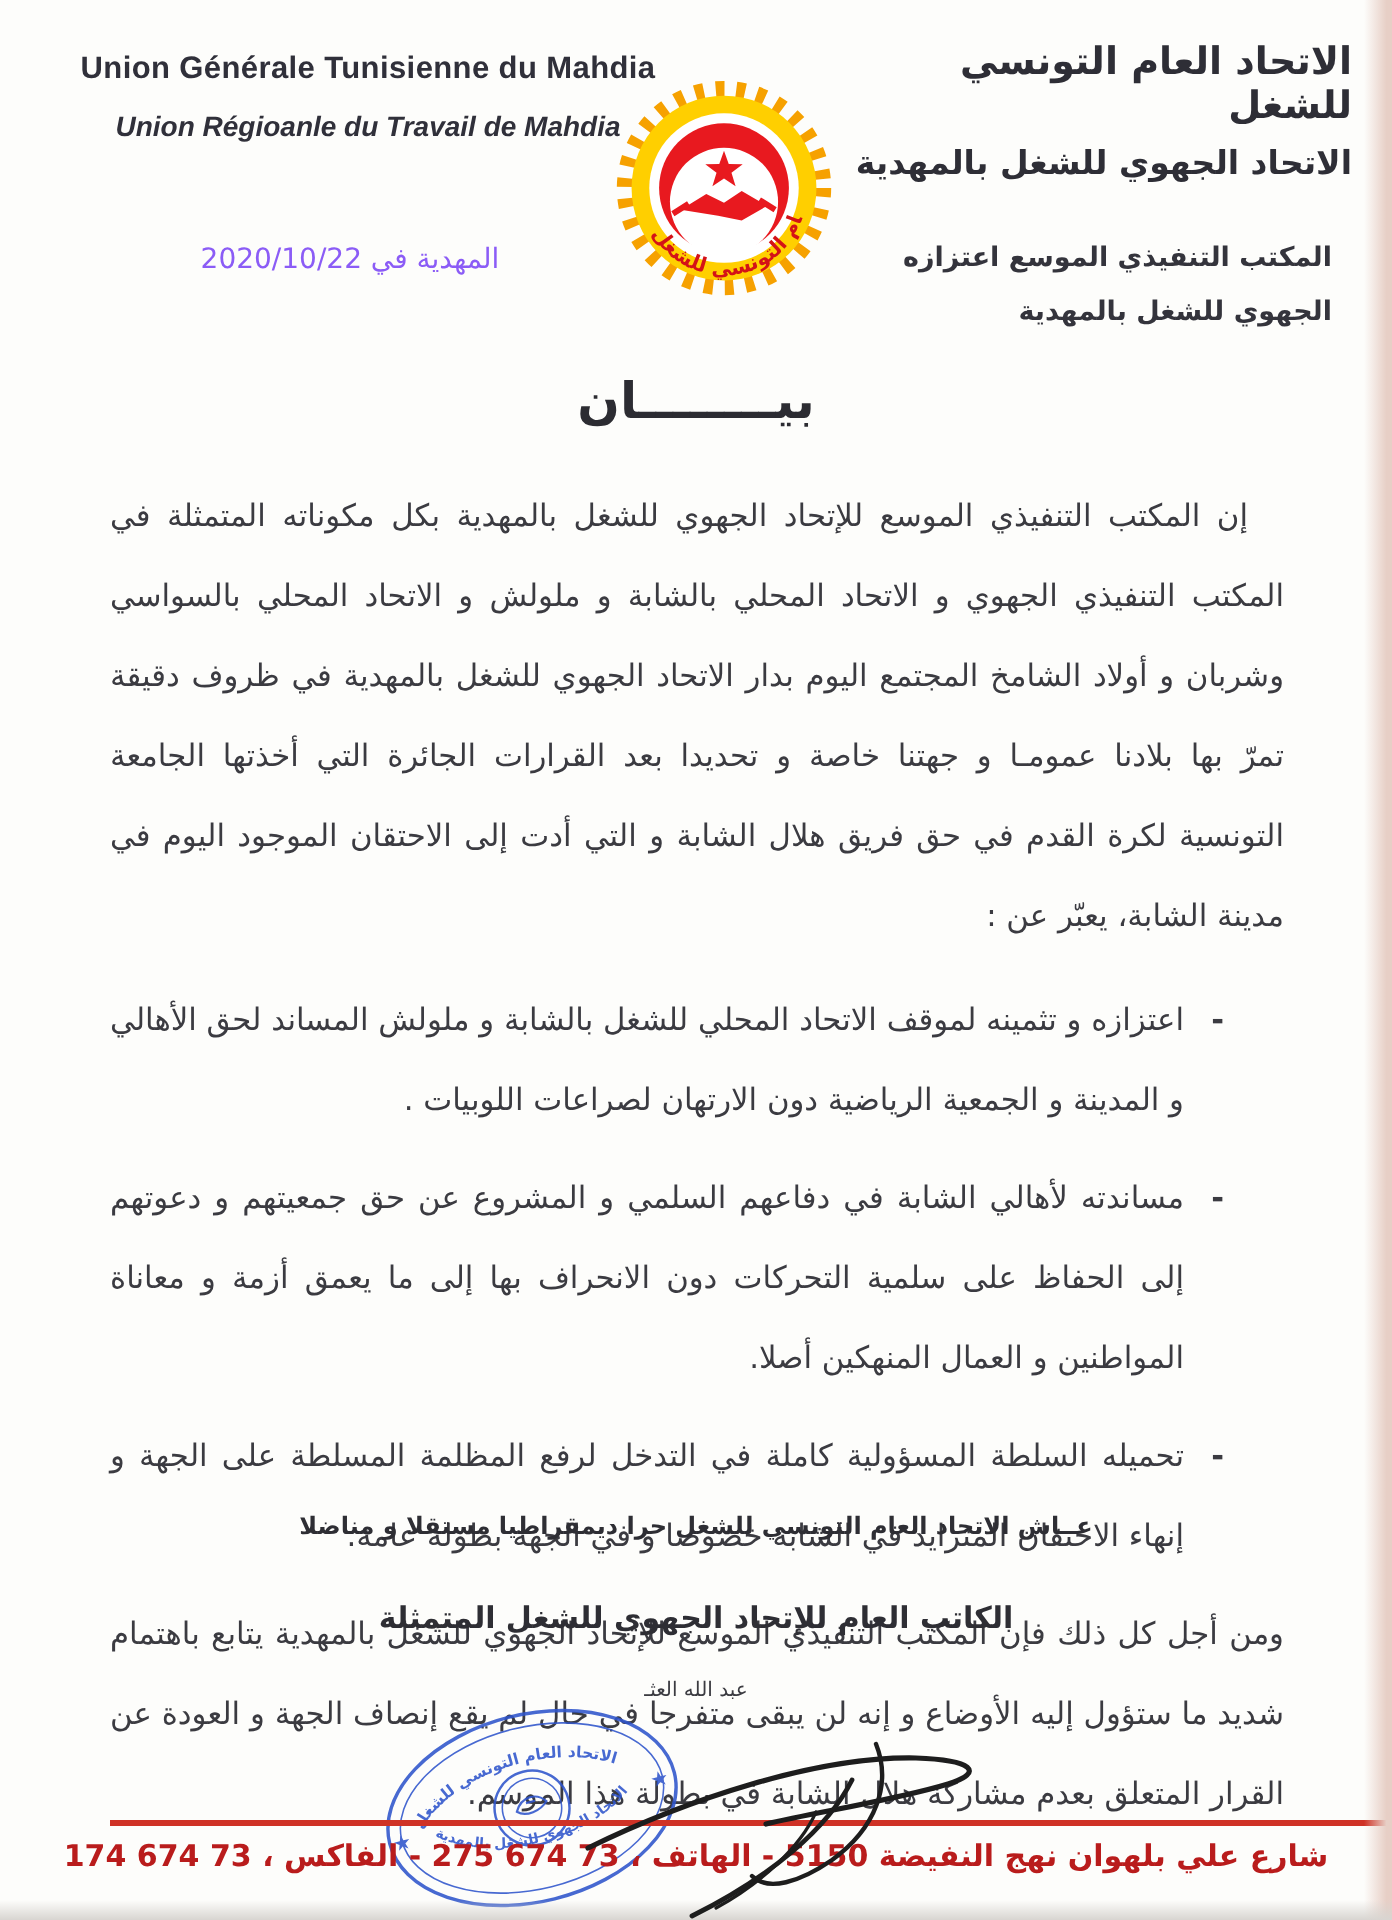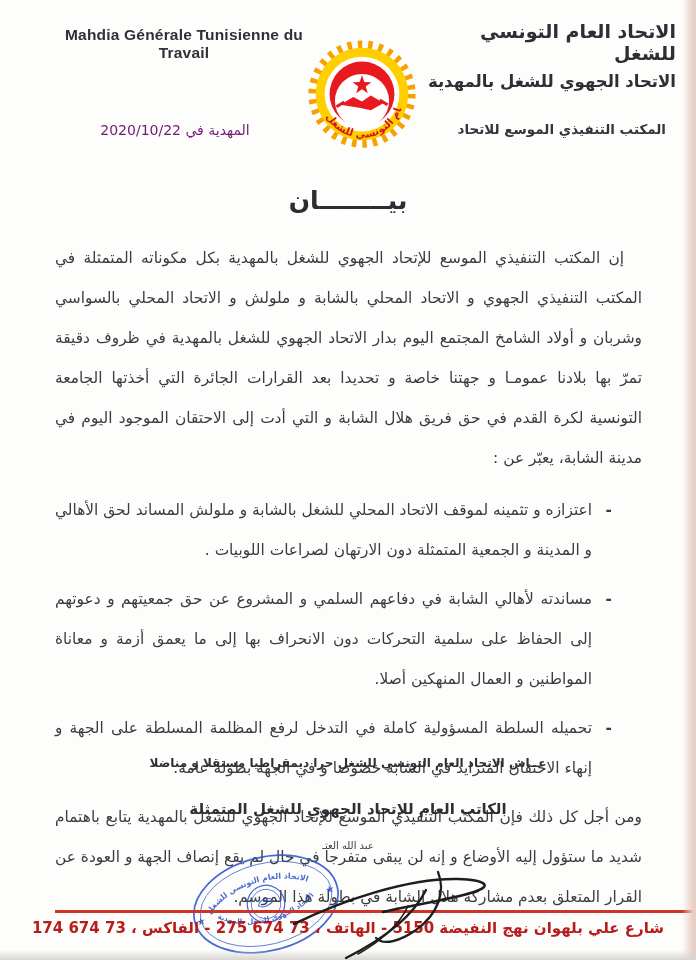--- a/index.html
+++ b/index.html
@@ -11,21 +11,21 @@
   .scan-edge-right{position:absolute;top:0;right:0;width:14px;height:100%;
     background:linear-gradient(to right,rgba(231,207,198,0),#e7cfc6 80%);}
   .scan-edge-bottom{position:absolute;bottom:0;left:0;width:100%;height:10px;
     background:linear-gradient(to bottom,rgba(222,218,214,0),#d8d5d1);}
   
   .hdr-fr{position:absolute;left:38px;top:26px;width:292px;text-align:center;
     color:#30303a;font-family:"Liberation Sans","DejaVu Sans",sans-serif;}
   .hdr-fr .l1{font-size:15.5px;font-weight:bold;letter-spacing:.2px;}
   .hdr-fr .l2{font-size:14px;font-weight:bold;font-style:italic;margin-top:11px;}
   .date-line{position:absolute;left:80px;top:122px;width:190px;text-align:center;
-    direction:rtl;font-size:14px;color:#701a75;}
+    direction:rtl;font-size:14px;color:#8b5cf6;}
   .logo-wrap{position:absolute;left:303px;top:38px;width:118px;height:118px;}
   .hdr-ar{position:absolute;right:20px;top:20px;width:260px;direction:rtl;text-align:right;
     color:#2e2e36;}
   .hdr-ar .l1{font-size:19px;font-weight:bold;}
   .hdr-ar .l2{font-size:16.5px;font-weight:bold;margin-top:8px;}
   .hdr-office{position:absolute;right:30px;top:116px;width:230px;direction:rtl;
     text-align:right;font-size:13.5px;font-weight:bold;color:#34343c;line-height:27px;}
   
   .doc-title{position:absolute;left:0;top:186px;width:100%;text-align:center;
     font-size:25px;font-weight:bold;color:#2c2c32;letter-spacing:1px;}
@@ -53,21 +53,22 @@
   .footer-rule{position:absolute;left:55px;top:910px;width:638px;height:3px;background:#cf3226;}
   .footer-line{position:absolute;left:0;top:919px;width:100%;text-align:center;direction:rtl;
     font-size:15px;font-weight:bold;color:#b91c1c;}
 </style>
 </head>
 <body>
 
 <div class="page">
 
   <div class="hdr-fr">
-    <div class="l1">Mahdia Générale Tunisienne du Travail</div>
+    <div class="l1">Union Générale Tunisienne du Mahdia</div>
+    <div class="l2">Union Régioanle du Travail de Mahdia</div>
   </div>
 
   <div class="date-line">المهدية في 2020/10/22</div>
 
   <div class="logo-wrap">
     <svg viewBox="0 0 120 120" width="118" height="118">
       <circle cx="60" cy="57" r="50" fill="none" stroke="#f6a100" stroke-width="9" stroke-dasharray="4.5 6"></circle>
       <circle cx="60" cy="57" r="47" fill="#ffcf00"></circle>
       <circle cx="60" cy="57" r="38" fill="#ffffff"></circle>
       <circle cx="60" cy="57" r="33" fill="#e8191f"></circle>
@@ -80,31 +81,32 @@
         <textPath href="#logoArc" startOffset="8%">الاتحاد العام التونسي للشغل</textPath>
       </text>
     </svg>
   </div>
 
   <div class="hdr-ar">
     <div class="l1">الاتحاد العام التونسي للشغل</div>
     <div class="l2">الاتحاد الجهوي للشغل بالمهدية</div>
   </div>
   <div class="hdr-office">
-    <div>المكتب التنفيذي الموسع للاتحاد</div>
+    <div>المكتب التنفيذي الموسع اعتزازه</div>
+    <div>الجهوي للشغل بالمهدية</div>
   </div>
 
   <div class="doc-title">بيــــــــان</div>
 
   <div class="body-text">
     <p class="intro">إن المكتب التنفيذي الموسع للإتحاد الجهوي للشغل بالمهدية بكل مكوناته المتمثلة في المكتب التنفيذي الجهوي و الاتحاد المحلي بالشابة و ملولش و الاتحاد المحلي بالسواسي وشربان و أولاد الشامخ المجتمع اليوم بدار الاتحاد الجهوي للشغل بالمهدية في ظروف دقيقة تمرّ بها بلادنا عمومـا و جهتنا خاصة و تحديدا بعد القرارات الجائرة التي أخذتها الجامعة التونسية لكرة القدم في حق فريق هلال الشابة و التي أدت إلى الاحتقان الموجود اليوم في مدينة الشابة، يعبّر عن :</p>
     <div class="bullets">
       <div class="bullet">
         <span class="dash">-</span>
-        <div class="btxt">اعتزازه و تثمينه لموقف الاتحاد المحلي للشغل بالشابة و ملولش المساند لحق الأهالي و المدينة و الجمعية المتمثلة دون الارتهان لصراعات اللوبيات .</div>
+        <div class="btxt">اعتزازه و تثمينه لموقف الاتحاد المحلي للشغل بالشابة و ملولش المساند لحق الأهالي و المدينة و الجمعية الرياضية دون الارتهان لصراعات اللوبيات .</div>
       </div>
       <div class="bullet">
         <span class="dash">-</span>
         <div class="btxt">مساندته لأهالي الشابة في دفاعهم السلمي و المشروع عن حق جمعيتهم و دعوتهم إلى الحفاظ على سلمية التحركات دون الانحراف بها إلى ما يعمق أزمة و معاناة المواطنين و العمال المنهكين أصلا.</div>
       </div>
       <div class="bullet">
         <span class="dash">-</span>
         <div class="btxt">تحميله السلطة المسؤولية كاملة في التدخل لرفع المظلمة المسلطة على الجهة و إنهاء الاحتقان المتزايد في الشابة خصوصا و في الجهة بطولة عامة.</div>
       </div>
     </div>

